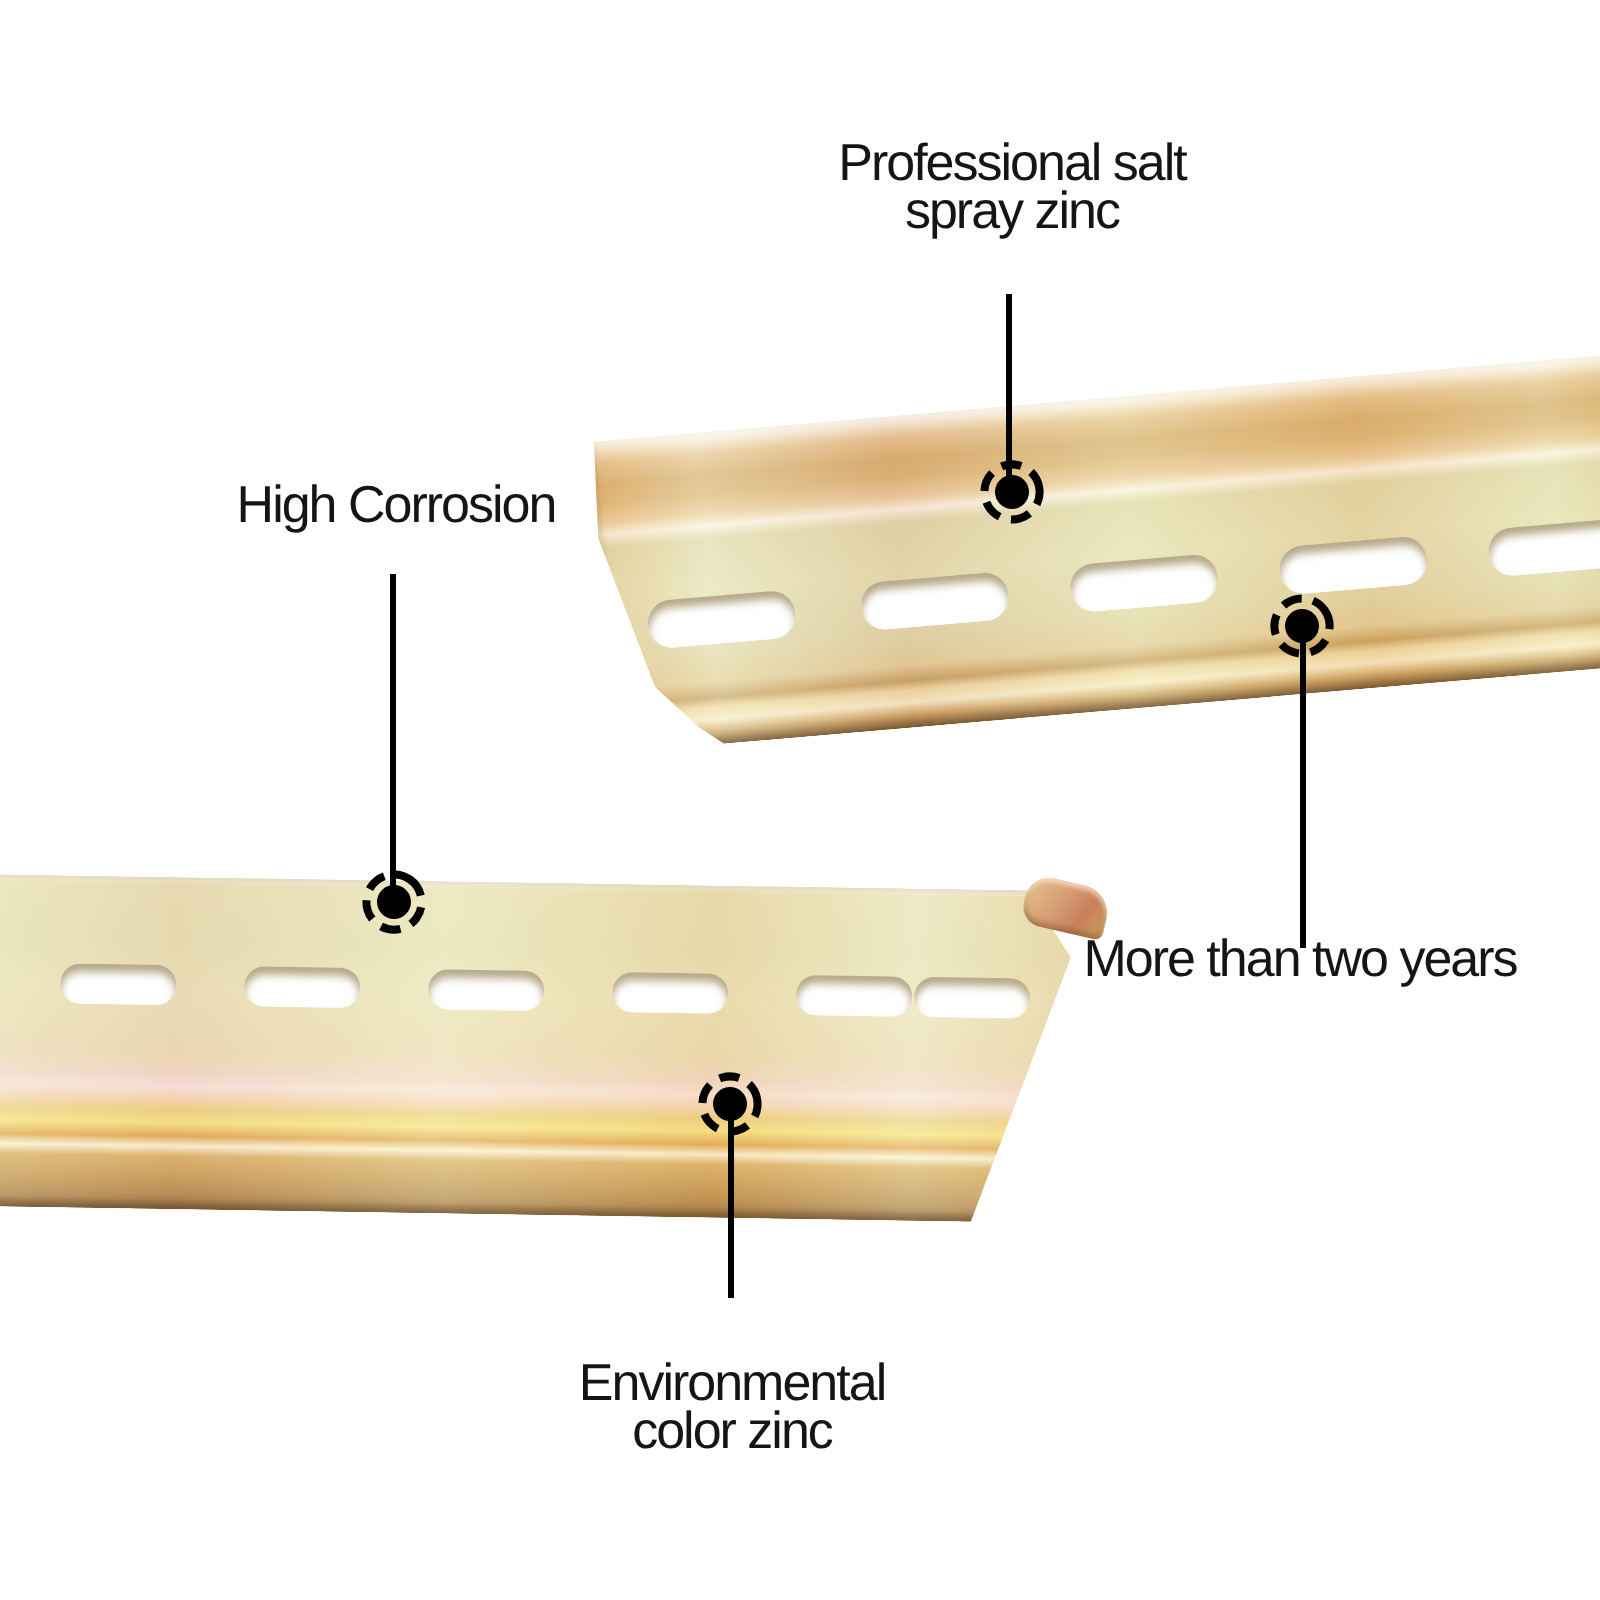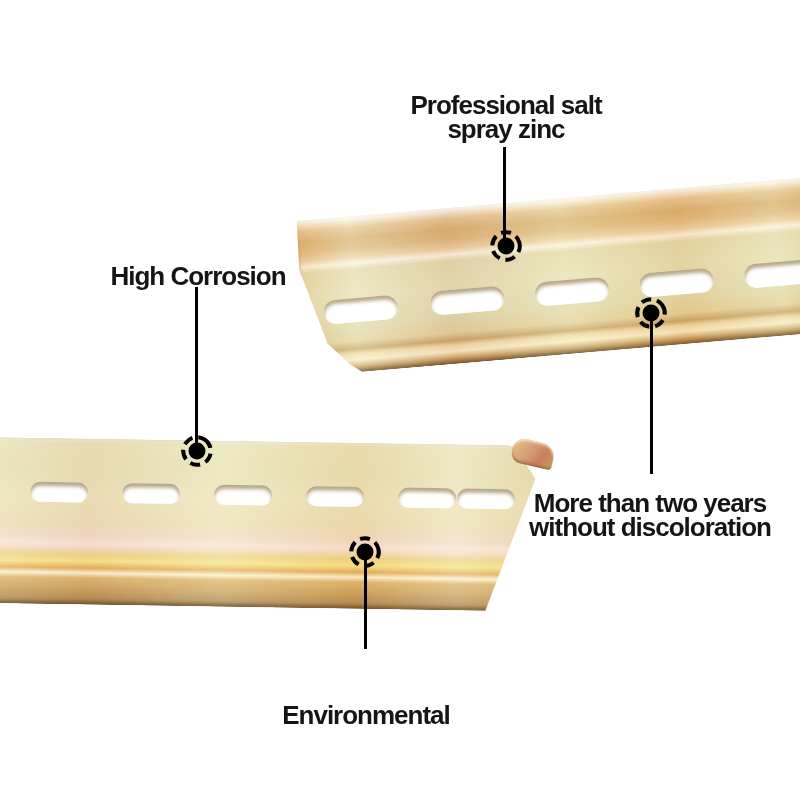--- a/index.html
+++ b/index.html
@@ -51,22 +51,22 @@
     transform:rotate(13deg);border-radius:12px 14px 4px 10px;
     background:linear-gradient(115deg,#e8c390 0%,#d49b72 45%,#c97f5c 70%,#caa25e 100%);
     box-shadow:inset 0 2px 2px rgba(255,235,210,.7), inset 0 -2px 3px rgba(120,70,30,.5);
   }
   
   .callout-line{position:absolute;width:3px;background:var(--callout_line,#000);z-index:2;}
   .marker{position:absolute;width:36px;height:36px;margin:-18px 0 0 -18px;z-index:3;}
   .callout-text{
     position:absolute;transform:translateX(-50%);z-index:3;
     text-align:center;white-space:nowrap;
-    color:var(--text,#151515);font-size:26px;font-weight:bold;
-    line-height:23.5px;letter-spacing:-1px;margin-top:24px;
+    color:var(--text,#151515);font-size:26px;font-weight:normal;
+    line-height:23.5px;letter-spacing:-1px;
   }
 </style>
 </head>
 <body>
 
 <div class="stage">
 
   <div class="rail rail-upper">
     <div class="slot" style="left:21px"></div>
     <div class="slot" style="left:128px"></div>
@@ -109,19 +109,19 @@
 
   <div class="callout-text" style="left:506px;top:70px">
     <div>Professional salt</div>
     <div>spray zinc</div>
   </div>
   <div class="callout-text" style="left:198px;top:241px">
     <div>High Corrosion</div>
   </div>
   <div class="callout-text" style="left:650px;top:468px">
     <div>More than two years</div>
-    <div>without discoloration</div>
   </div>
   <div class="callout-text" style="left:366px;top:680px">
     <div>Environmental</div>
+    <div>color zinc</div>
   </div>
 
 </div>
 
 </body></html>

